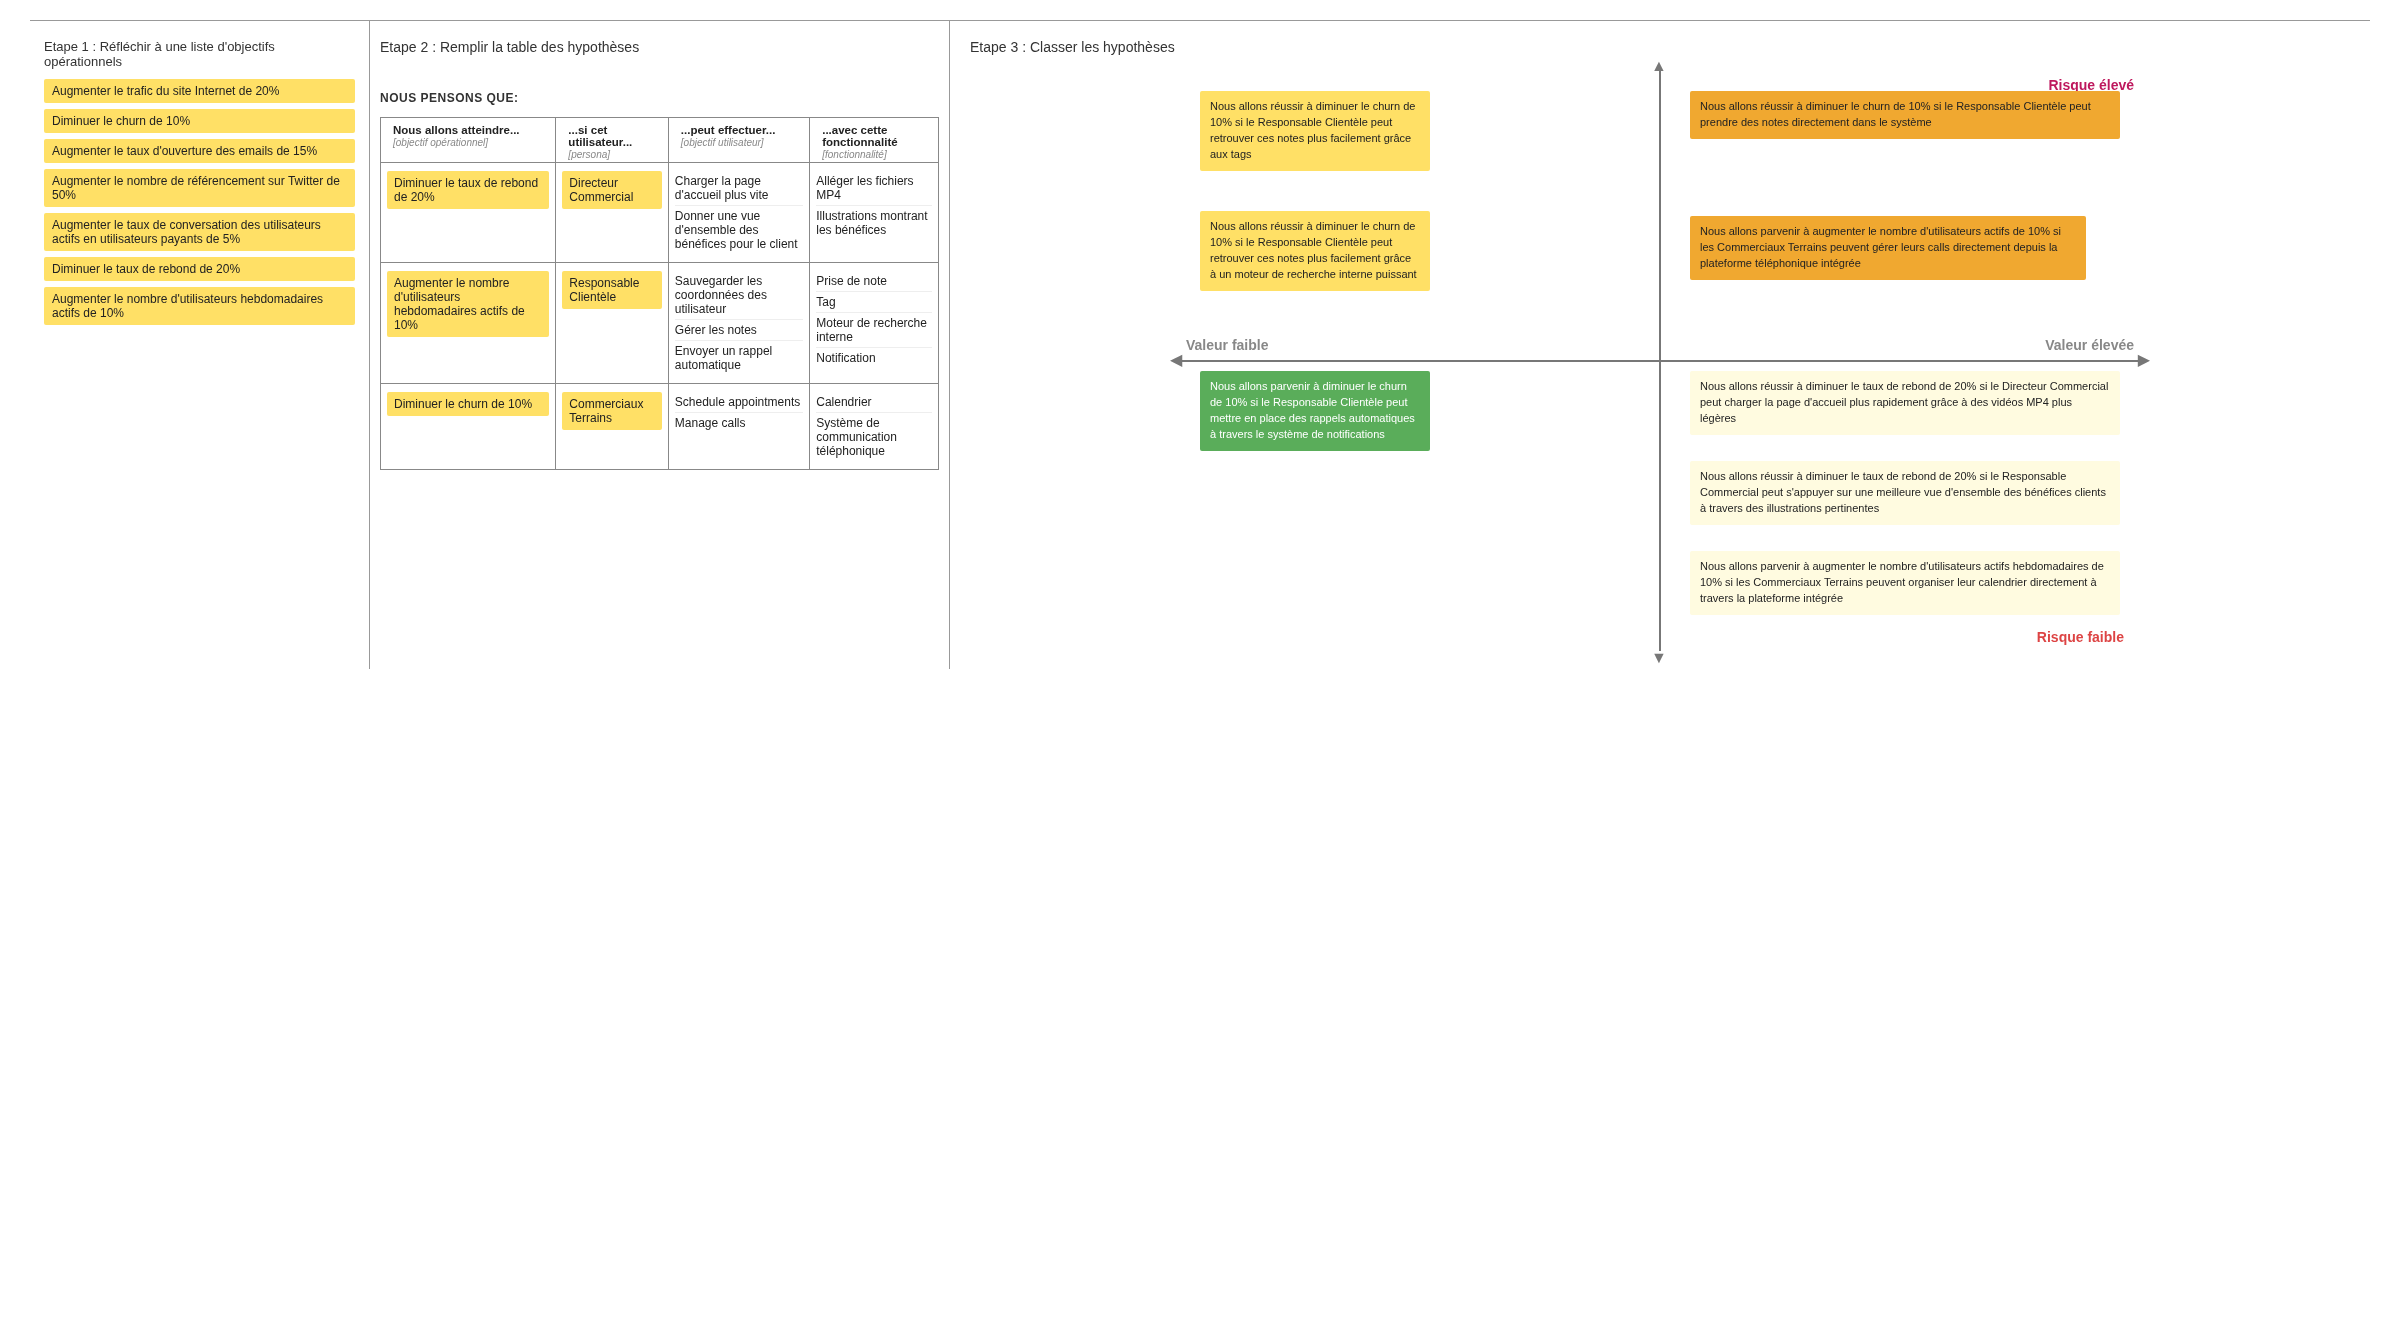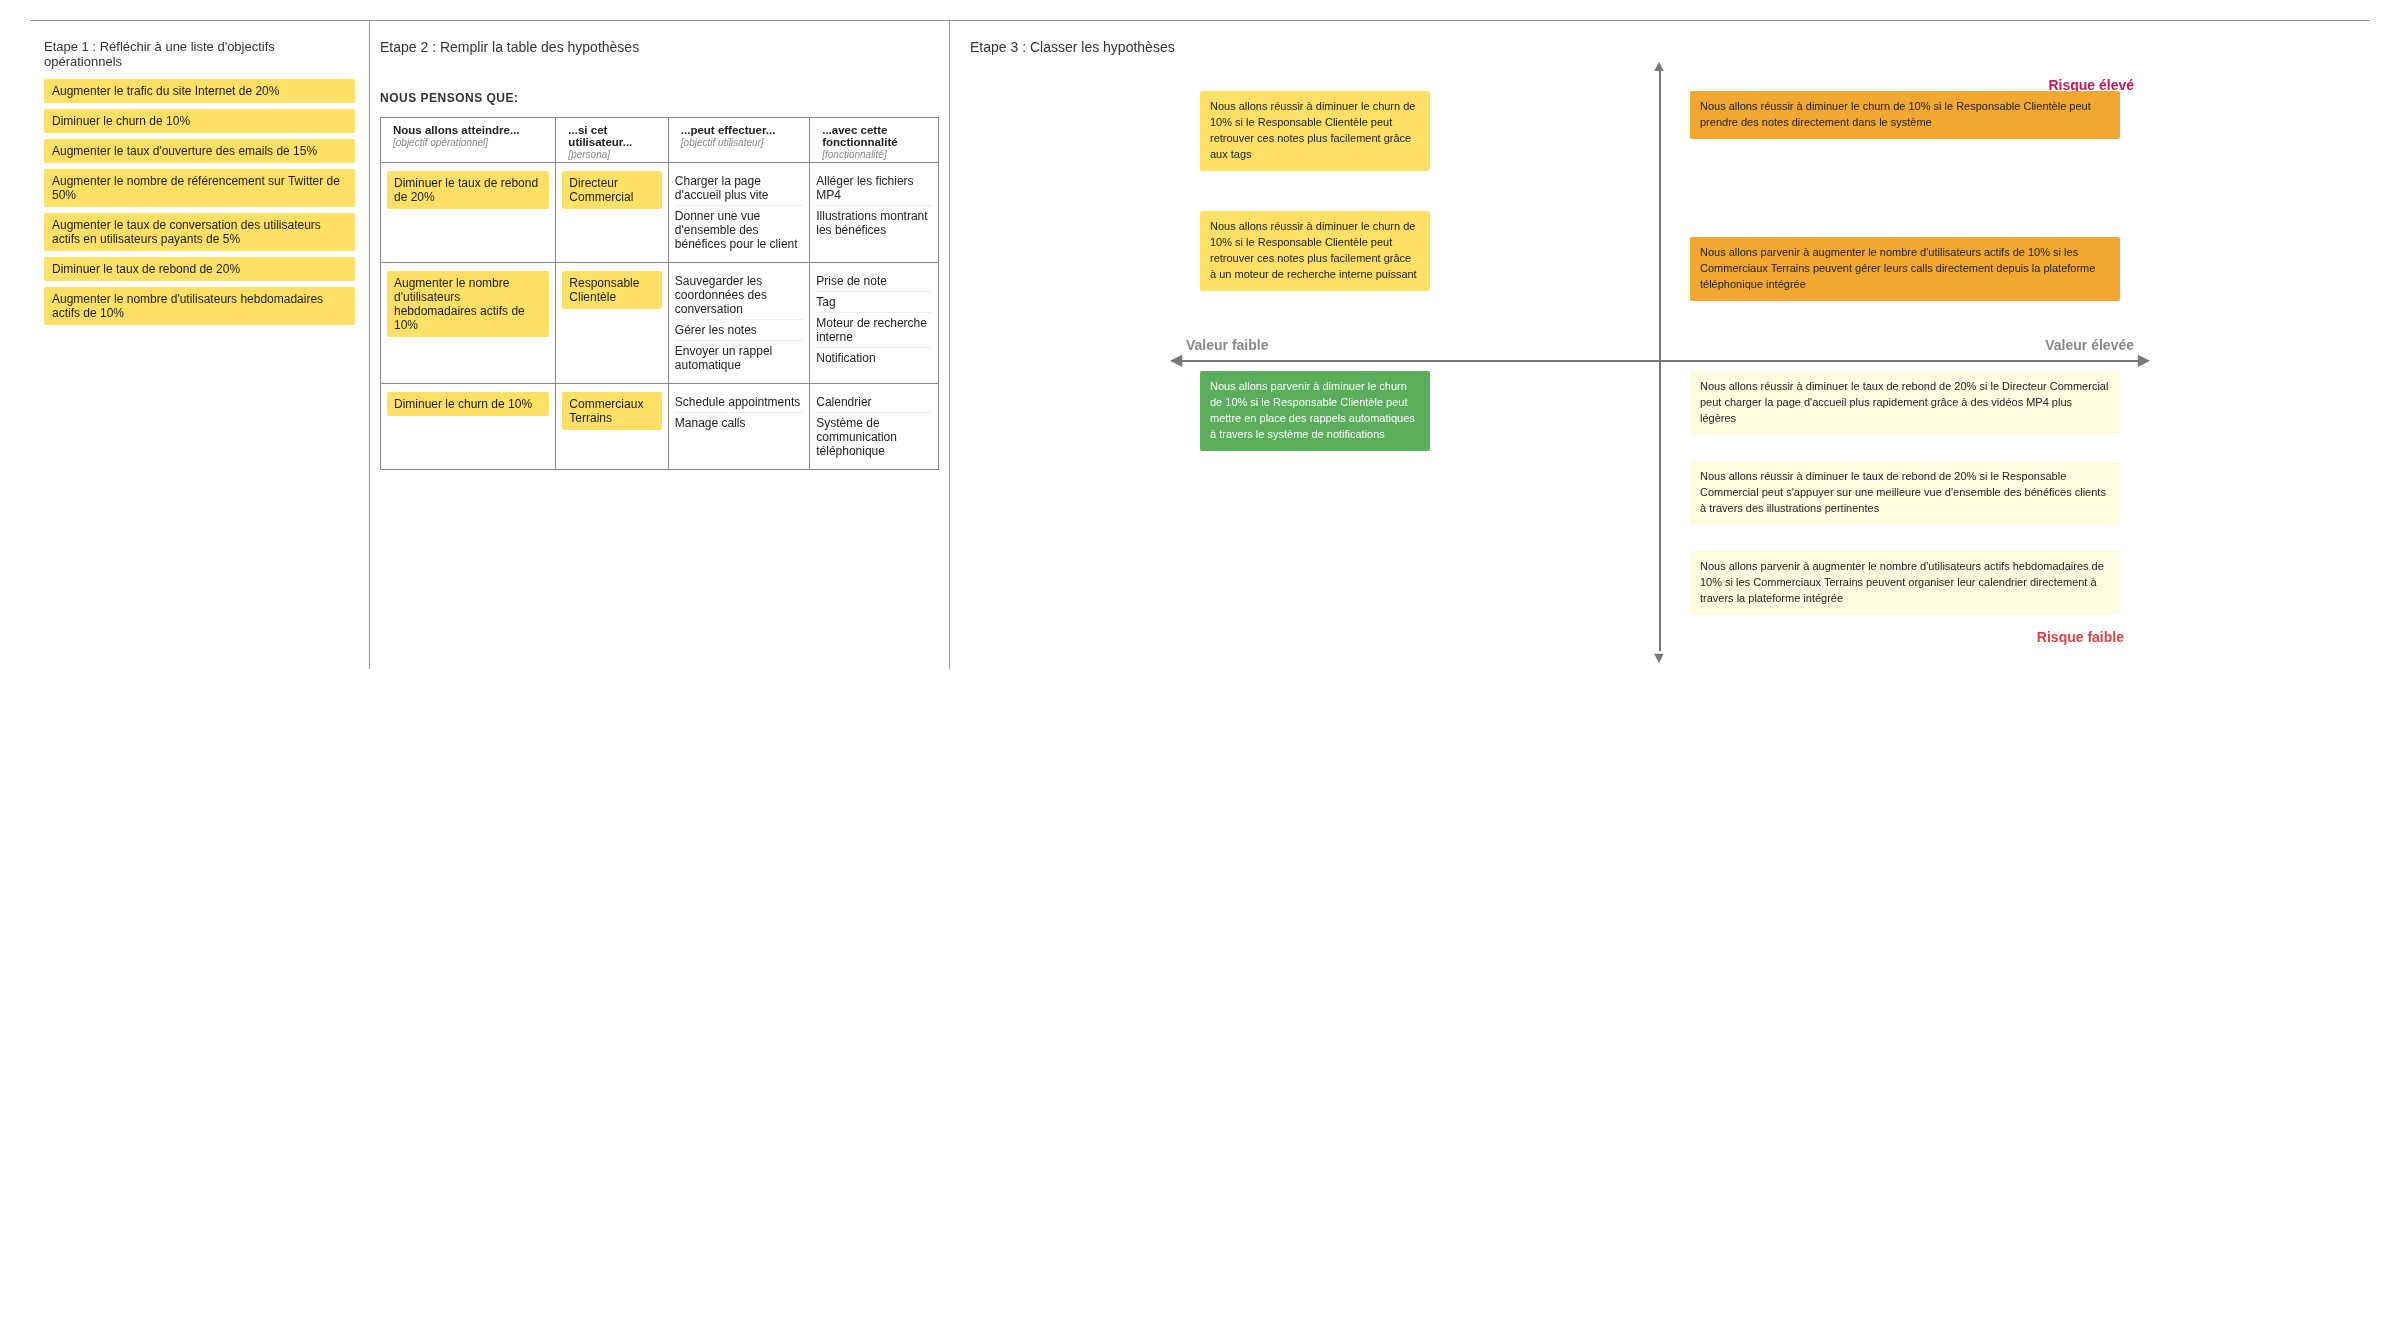--- a/index.html
+++ b/index.html
@@ -272,21 +272,21 @@
               </td>
               <td>
                 <span class="cell-white" style="padding: 3px 0px; display: block; border-bottom: 1px solid rgb(238, 238, 238);">Alléger les fichiers MP4</span>
                 <span class="cell-white" style="padding: 3px 0px; display: block; border-bottom: none;">Illustrations montrant les bénéfices</span>
               </td>
             </tr>
             <tr>
               <td><span class="cell-yellow">Augmenter le nombre d'utilisateurs hebdomadaires actifs de 10%</span></td>
               <td><span class="cell-yellow">Responsable Clientèle</span></td>
               <td>
-                <span class="cell-white" style="padding: 3px 0px; display: block; border-bottom: 1px solid rgb(238, 238, 238);">Sauvegarder les coordonnées des conversation</span>
+                <span class="cell-white" style="padding: 3px 0px; display: block; border-bottom: 1px solid rgb(238, 238, 238);">Sauvegarder les coordonnées des utilisateur</span>
                 <span class="cell-white" style="padding: 3px 0px; display: block; border-bottom: 1px solid rgb(238, 238, 238);">Gérer les notes</span>
                 <span class="cell-white" style="padding: 3px 0px; display: block; border-bottom: none;">Envoyer un rappel automatique</span>
               </td>
               <td>
                 <span class="cell-white" style="padding: 3px 0px; display: block; border-bottom: 1px solid rgb(238, 238, 238);">Prise de note</span>
                 <span class="cell-white" style="padding: 3px 0px; display: block; border-bottom: 1px solid rgb(238, 238, 238);">Tag</span>
                 <span class="cell-white" style="padding: 3px 0px; display: block; border-bottom: 1px solid rgb(238, 238, 238);">Moteur de recherche interne</span>
                 <span class="cell-white" style="padding: 3px 0px; display: block; border-bottom: none;">Notification</span>
               </td>
             </tr>
@@ -319,21 +319,21 @@
         <div class="q-label q-label-valeur-faible">Valeur faible</div>
         <div class="q-label q-label-valeur-elevee">Valeur élevée</div>
 
         <div id="quad-top-left">
             <div class="quad-card bg-yellow" style="left: 20px; top: 20px; width: 230px;">Nous allons réussir à diminuer le churn de 10% si le Responsable Clientèle peut retrouver ces notes plus facilement grâce aux tags</div>
             <div class="quad-card bg-yellow" style="left: 20px; top: 140px; width: 230px;">Nous allons réussir à diminuer le churn de 10% si le Responsable Clientèle peut retrouver ces notes plus facilement grâce à un moteur de recherche interne puissant</div>
           </div>
 
         <div id="quad-top-right">
             <div class="quad-card bg-orange" style="left: 510px; top: 20px; width: 430px;">Nous allons réussir à diminuer le churn de 10% si le Responsable Clientèle peut prendre des notes directement dans le système</div>
-            <div class="quad-card bg-orange" style="left: 510px; top: 145px; width: 430px; margin-top: 21px;">Nous allons parvenir à augmenter le nombre d'utilisateurs actifs de 10% si les Commerciaux Terrains peuvent gérer leurs calls directement depuis la plateforme téléphonique intégrée</div>
+            <div class="quad-card bg-orange" style="left: 510px; top: 145px; width: 396px;">Nous allons parvenir à augmenter le nombre d'utilisateurs actifs de 10% si les Commerciaux Terrains peuvent gérer leurs calls directement depuis la plateforme téléphonique intégrée</div>
           </div>
 
         <div id="quad-bottom-left">
             <div class="quad-card bg-green" style="left: 20px; top: 300px; width: 230px;">Nous allons parvenir à diminuer le churn de 10% si le Responsable Clientèle peut mettre en place des rappels automatiques à travers le système de notifications</div>
           </div>
 
         <div id="quad-bottom-right">
             <div class="quad-card bg-lightyellow" style="left: 510px; top: 300px; width: 430px;">Nous allons réussir à diminuer le taux de rebond de 20% si le Directeur Commercial peut charger la page d'accueil plus rapidement grâce à des vidéos MP4 plus légères</div>
             <div class="quad-card bg-lightyellow" style="left: 510px; top: 390px; width: 430px;">Nous allons réussir à diminuer le taux de rebond de 20% si le Responsable Commercial peut s'appuyer sur une meilleure vue d'ensemble des bénéfices clients à travers des illustrations pertinentes</div>
             <div class="quad-card bg-lightyellow" style="left: 510px; top: 480px; width: 430px;">Nous allons parvenir à augmenter le nombre d'utilisateurs actifs hebdomadaires de 10% si les Commerciaux Terrains peuvent organiser leur calendrier directement à travers la plateforme intégrée</div>

